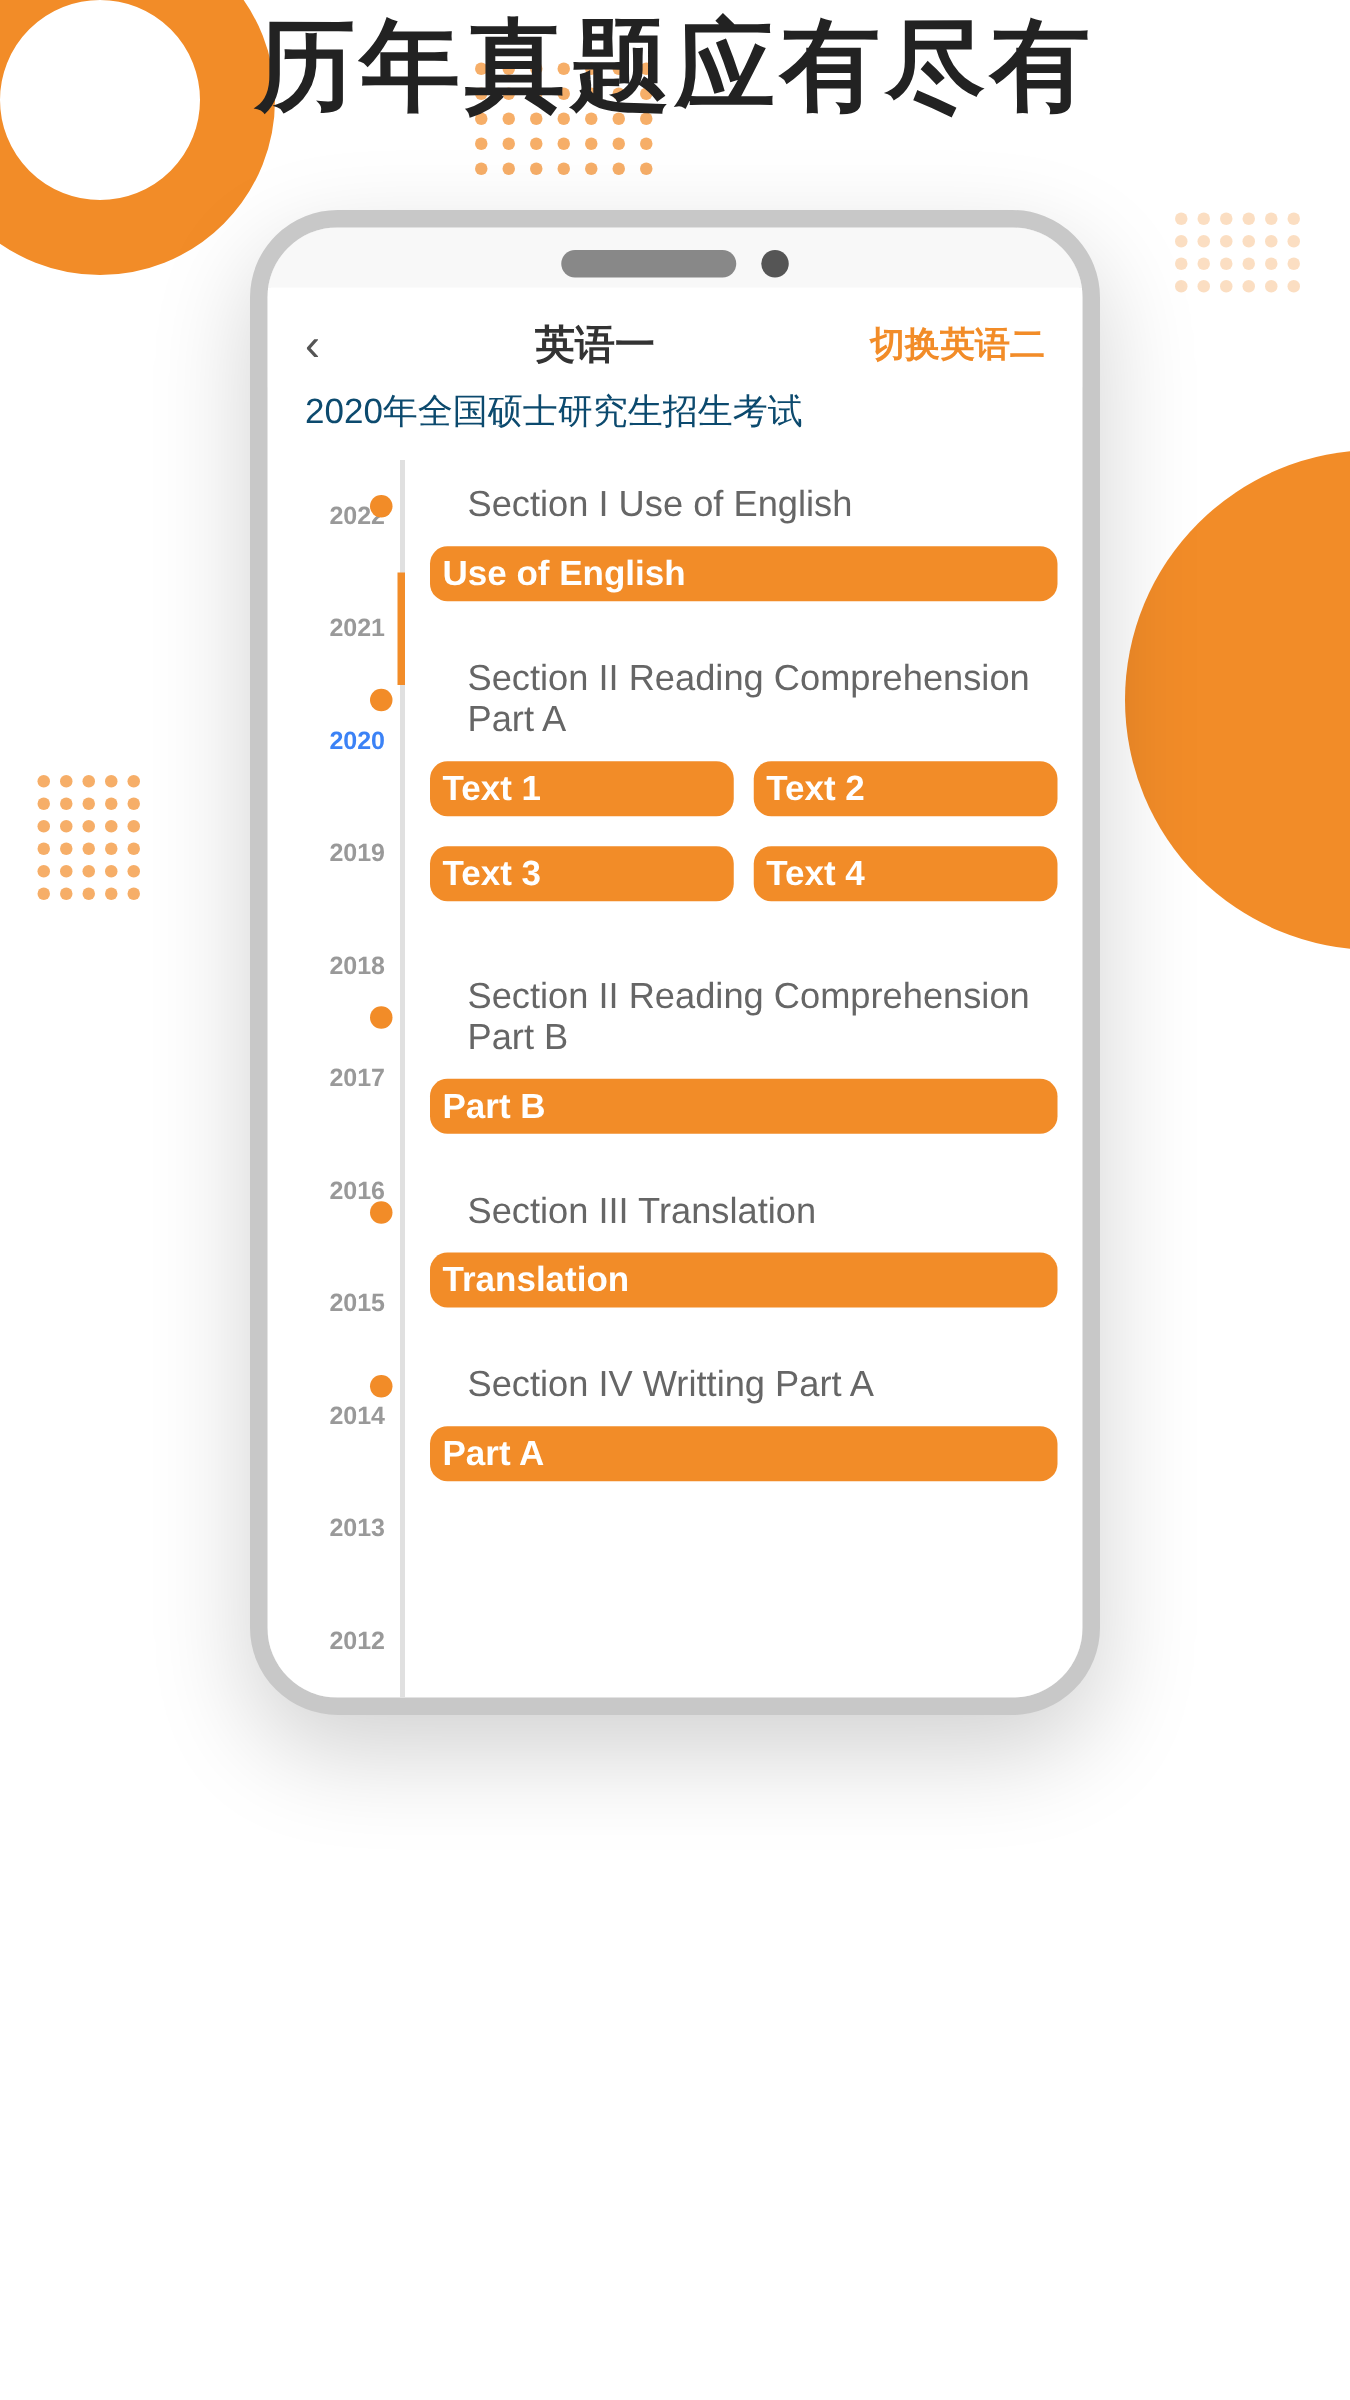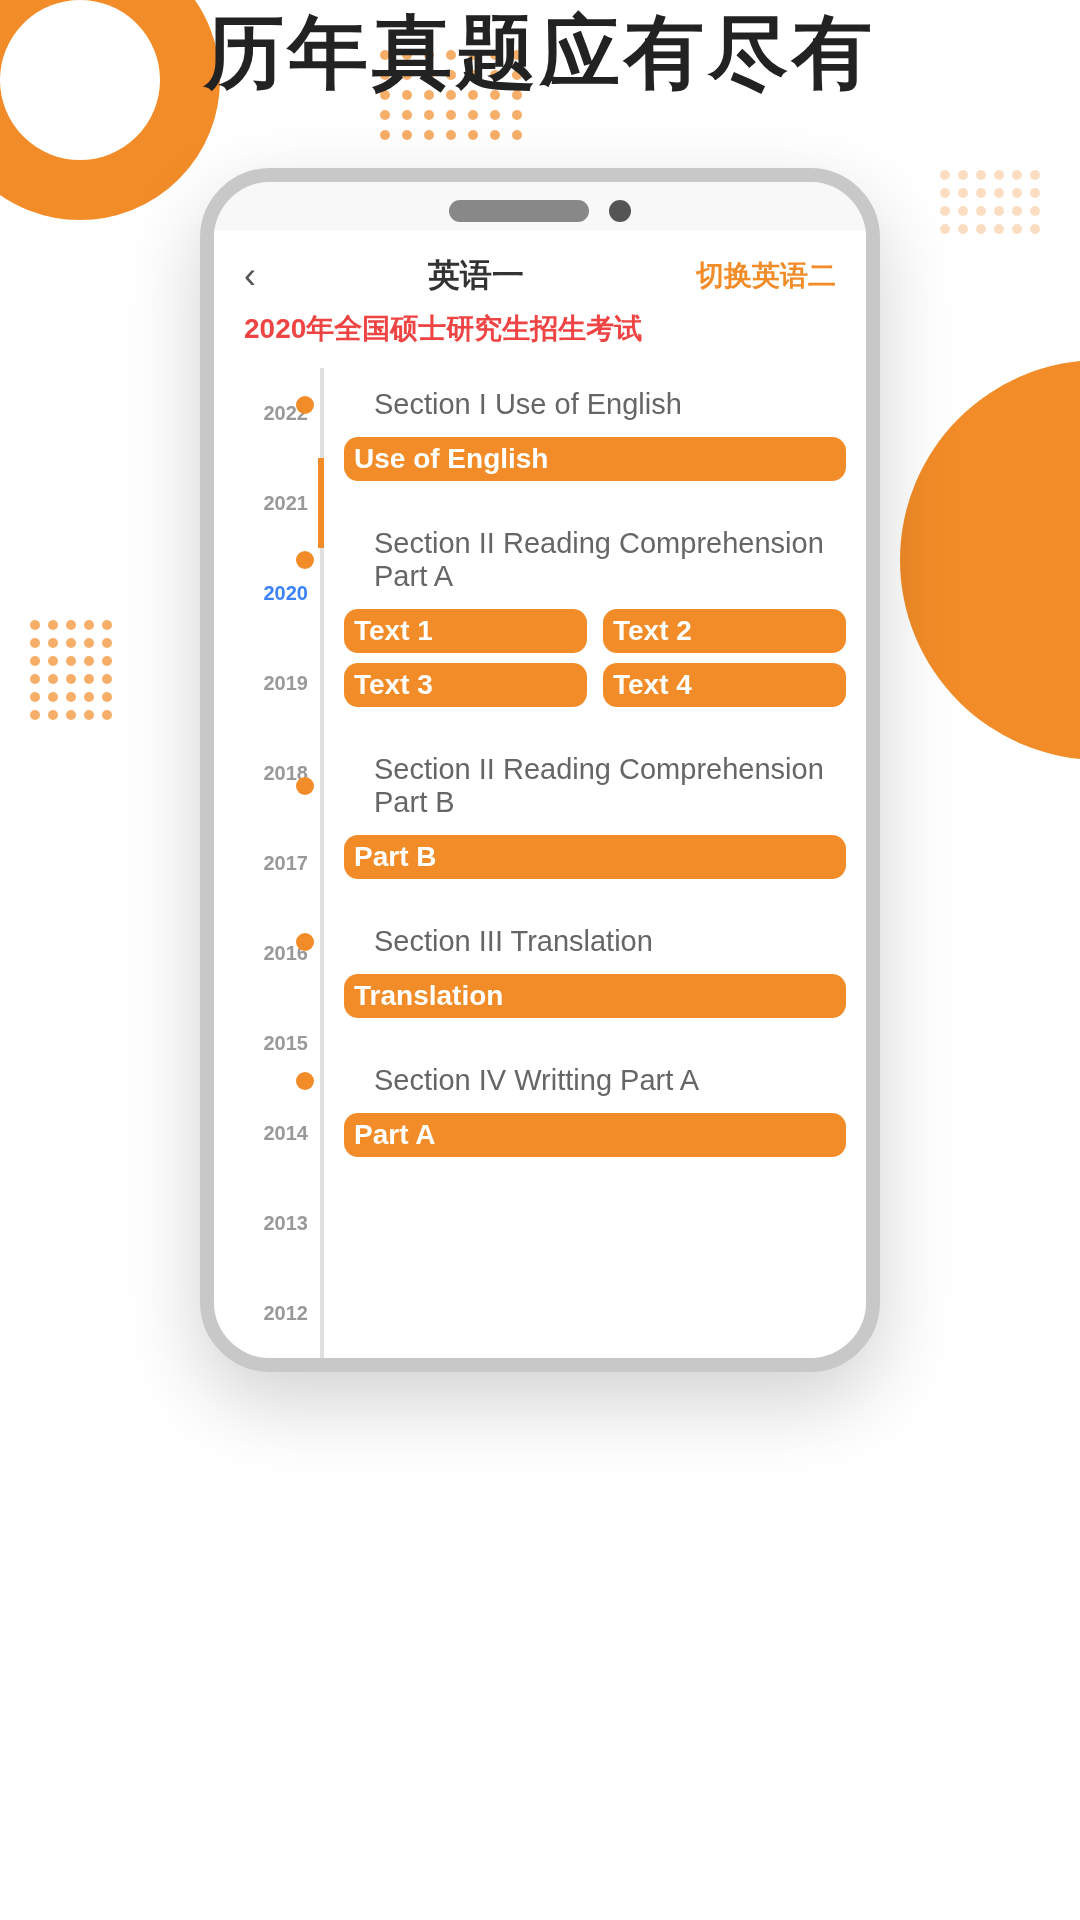--- a/index.html
+++ b/index.html
@@ -156,23 +156,23 @@
 
     .switch-btn {
       font-size: 28px;
       font-weight: 700;
       color: #F28C28;
       cursor: pointer;
     }
 
     .exam-name {
       font-size: 28px;
-      color: #ef4444;
+      color: #0c4a6e;
       padding: 0 30px 20px;
-      font-weight: 700;
+      font-weight: 400;
     }
 
     
     .screen-body {
       display: flex;
       flex-direction: row;
     }
 
     .timeline-sidebar {
       width: 110px;
@@ -243,21 +243,21 @@
       position: absolute;
       left: -48px;
       top: 50%;
       transform: translateY(-50%);
     }
 
     .btn-grid-2 {
       display: grid;
       grid-template-columns: 1fr 1fr;
       gap: 16px;
-      margin-bottom: 10px;
+      margin-bottom: 24px;
     }
 
     .btn-grid-1 {
       display: grid;
       grid-template-columns: 1fr;
       gap: 16px;
       margin-bottom: 10px;
     }
 
     .orange-btn {

